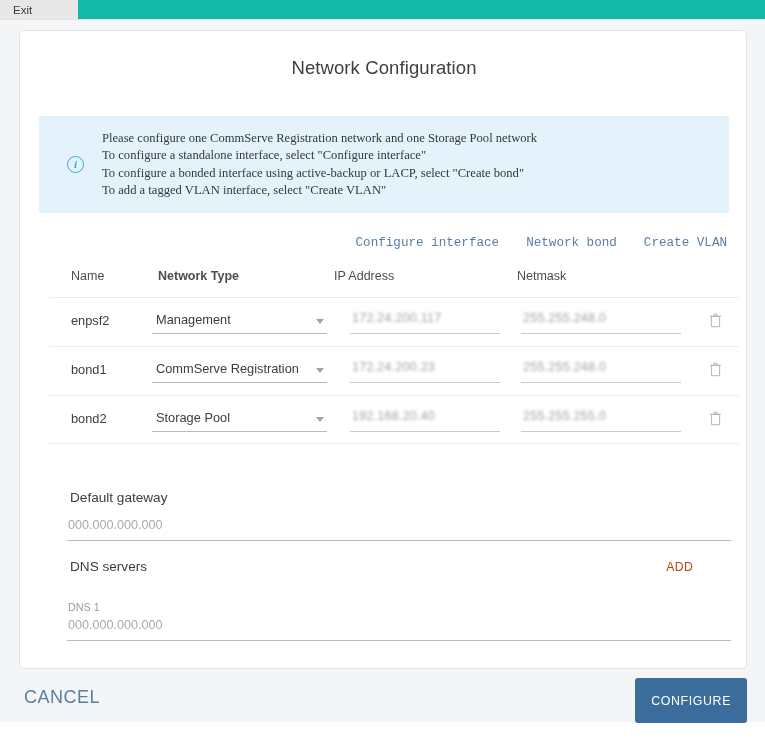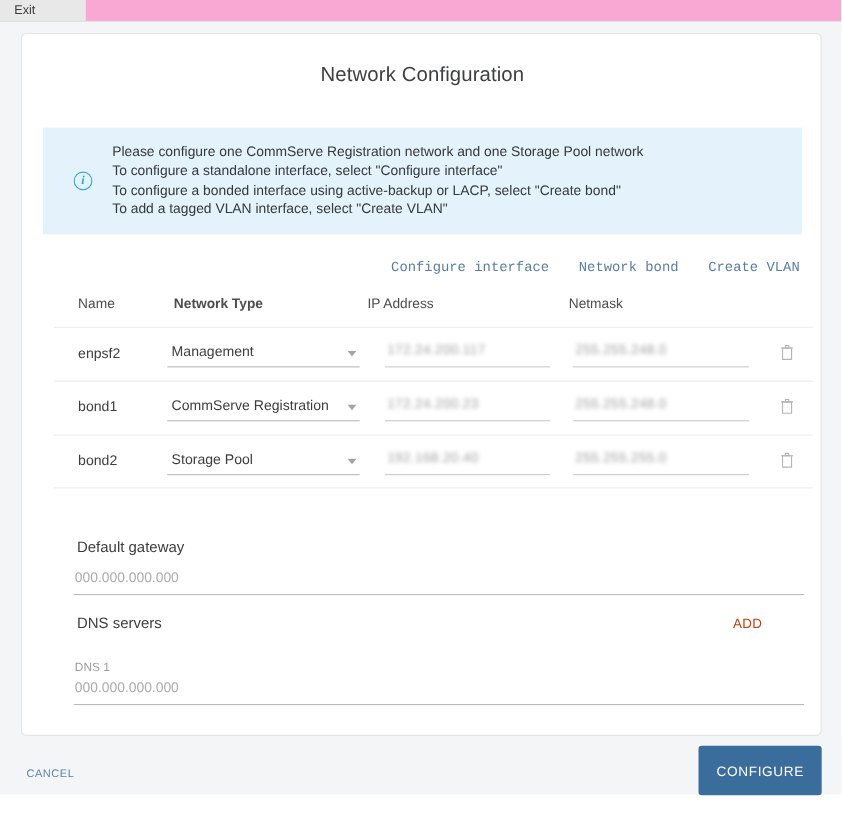--- a/index.html
+++ b/index.html
@@ -26,21 +26,21 @@
     width: 765px;
     height: 722px;
     background: #f4f5f6;
   }
 
   
   .topbar {
     position: absolute;
     left: 0; top: 0;
     width: 765px; height: 20px;
-    background: #f9a8d4;
+    background: #14b8a6;
   }
   .exit-tab {
     position: absolute;
     left: 0; top: 0;
     height: 20px;
     min-width: 78px;
     background: #e8e8e9;
     color: #3b3b3d;
     font-size: 11.5px;
     line-height: 20px;
@@ -101,21 +101,21 @@
     font-style: italic;
     line-height: 15px;
     text-align: center;
     font-weight: 700;
   }
   .info-lines {
     font-size: 12.6px;
     color: #36383a;
     line-height: 17.2px;
   }
-  .info-lines div { white-space: nowrap; }
+  .info-lines div { white-space: nowrap; font-family: Liberation Serif, serif; }
 
   
   .action-links {
     position: absolute;
     right: 19px; top: 205px;
     display: flex;
     gap: 27px;
     align-items: center;
     font-family: Liberation Mono, monospace;
   }
@@ -260,29 +260,28 @@
   
   .footer {
     position: absolute;
     left: 0; top: 669px;
     width: 765px; height: 53px;
     background: #f4f5f6;
   }
   .btn-cancel {
     position: absolute;
     left: 22px; top: 14px;
-    font-size: 10px;
+    font-size: 18px;
     color: #5a7ea4;
     letter-spacing: .5px;
     cursor: pointer;
     background: none;
     border: none;
     font-family: inherit;
     padding: 4px 2px;
-    margin-top: 11px;
   }
   .btn-configure {
     position: absolute;
     right: 18px; top: 9px;
     height: 45px;
     padding: 0 16px;
     background: #3a6d9b;
     color: #ffffff;
     font-size: 12.4px;
     letter-spacing: .6px;

